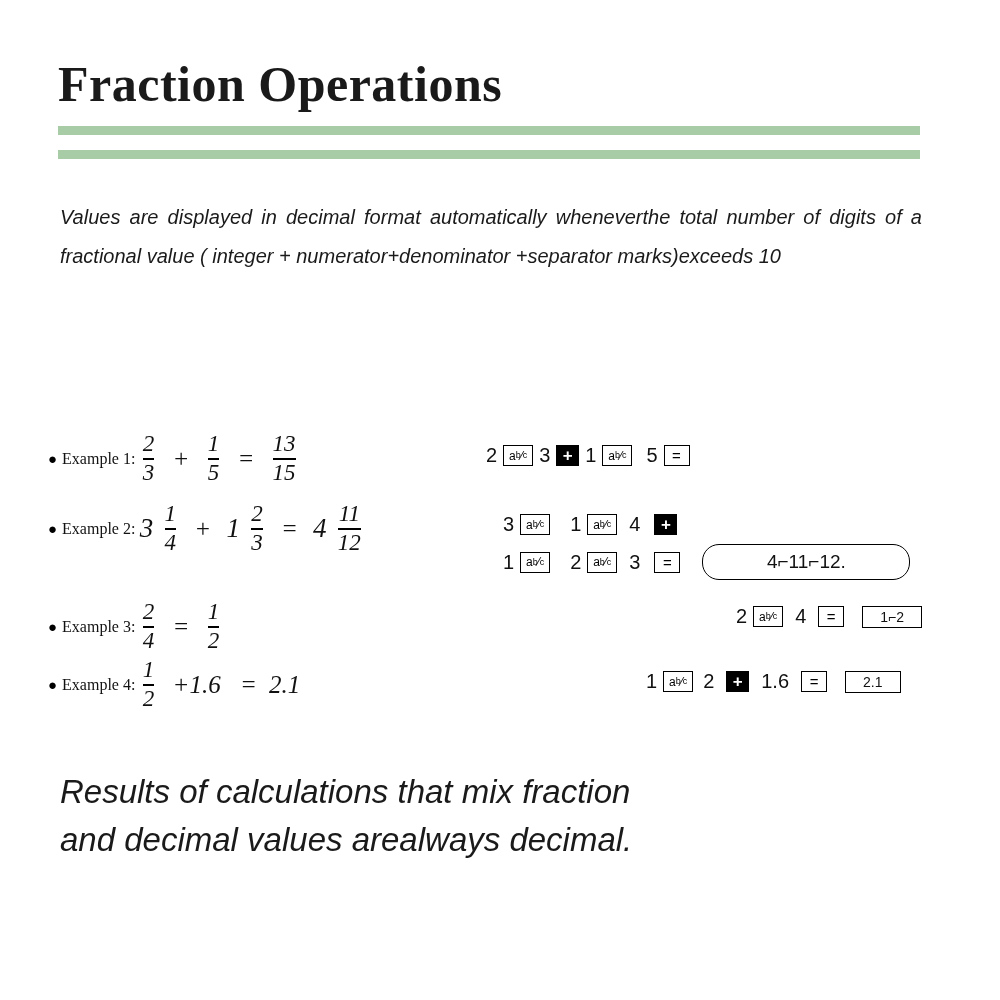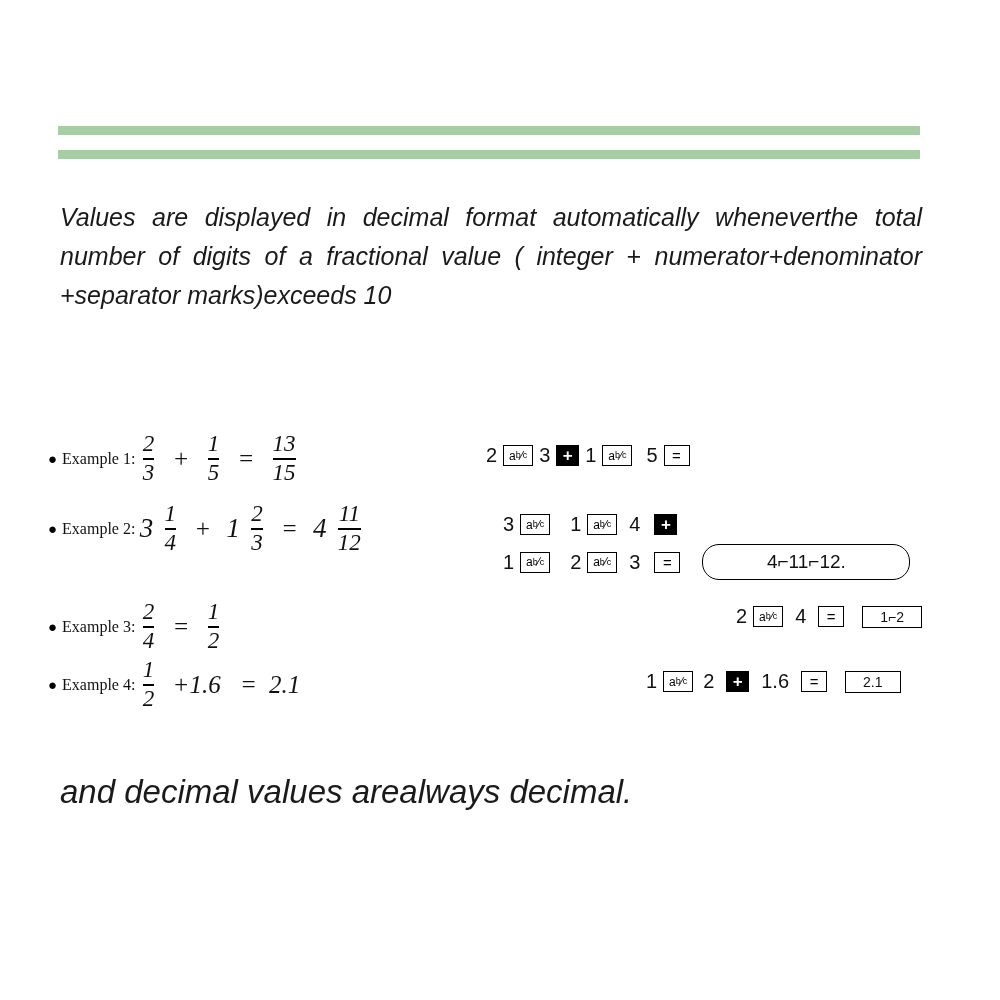--- a/index.html
+++ b/index.html
@@ -42,21 +42,21 @@
   }
   .rule.one { top: 126px; }
   .rule.two { top: 150px; }
 
   
   .intro {
     position: absolute;
     left: 60px;
     top: 198px;
     width: 862px;
-    font-size: 25px;
+    font-size: 20px;
     font-style: italic;
     line-height: 39px;
     text-align: justify;
     color: #1a1a1a;
   }
 
   
   .examples {
     position: absolute;
     left: 48px;
@@ -196,20 +196,21 @@
     text-align: justify;
     color: #1a1a1a;
   }
   .footer-note .lastline { text-align: left; }
 </style>
 </head>
 <body>
 
 <div class="page">
 
+  <div class="title">Fraction Operations</div>
   <div class="rule one"></div>
   <div class="rule two"></div>
 
   <div class="intro">Values are displayed in decimal format automatically wheneverthe total number of digits of a fractional value ( integer + numerator+denominator +separator marks)exceeds 10</div>
 
   <div class="examples">
 
     <div class="ex-row" style="top:12px;">
       <span class="bullet">●</span><span class="ex-label">Example 1:</span>
       <span class="mathline">
@@ -341,16 +342,17 @@
         <span class="k-plus" style="margin-left:6px;">+</span>
         <span class="k-txt" style="margin-left:6px;">1.6</span>
         <span class="k-btn eq" style="margin-left:6px;">=</span>
         <span class="k-result small" style="margin-left:12px;">2.1</span>
       </div>
     </div>
 
   </div>
 
   <div class="footer-note">
+    <div>Results of calculations that mix fraction</div>
     <div class="lastline">and decimal values arealways decimal.</div>
   </div>
 
 </div>
 
 </body></html>

